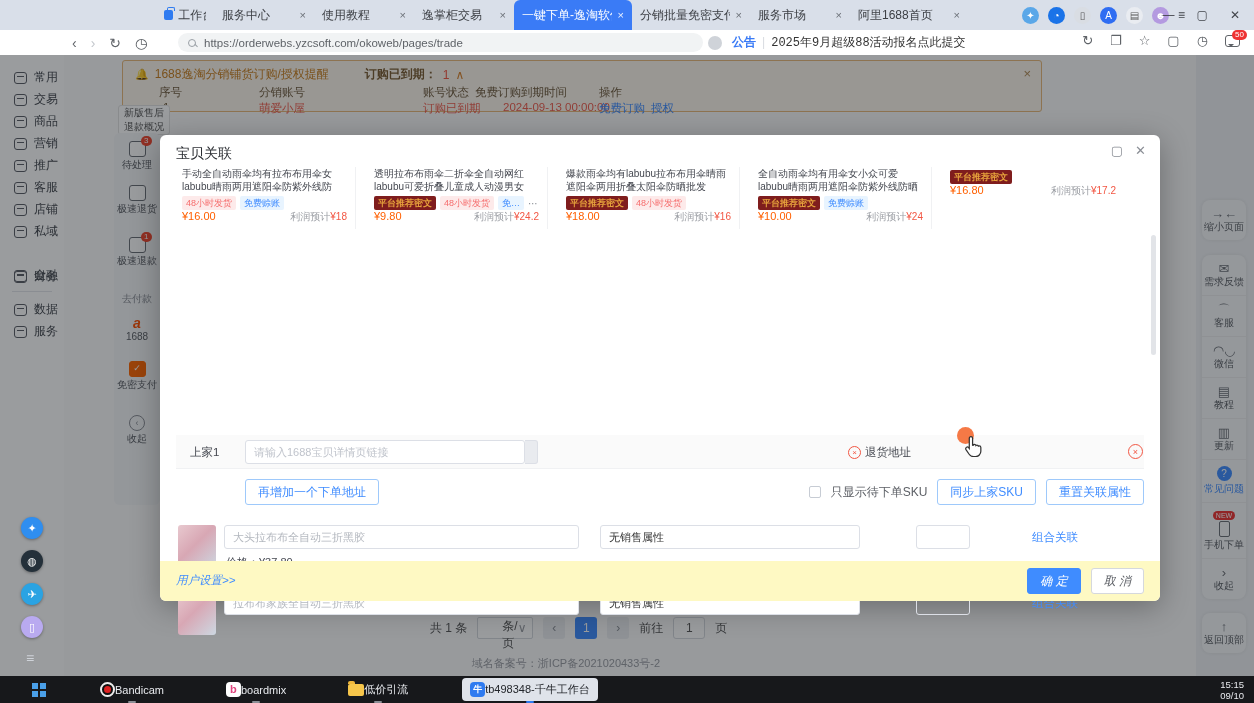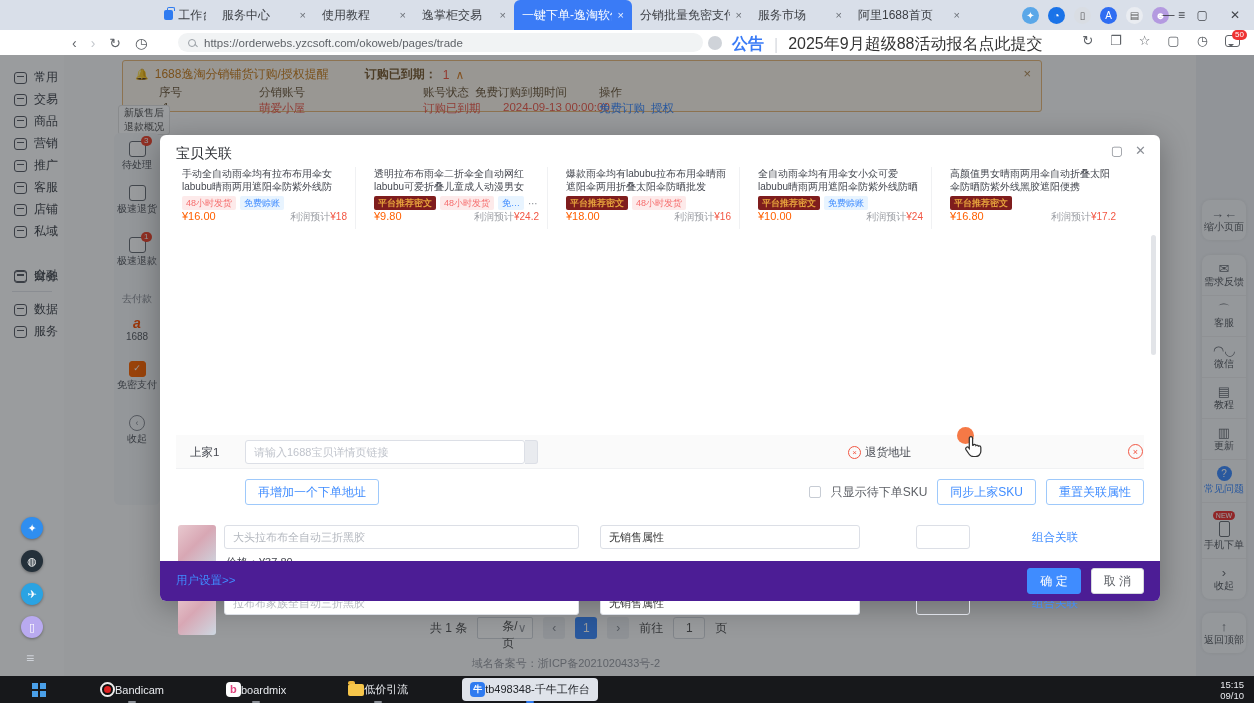--- a/index.html
+++ b/index.html
@@ -20,21 +20,21 @@
   .winctl { position:absolute; top:0; height:30px; display:flex; align-items:center; gap:22px; color:#41444a; font-size:12px; }
 
   
   .navbar { position:absolute; left:0; top:30px; width:1254px; height:25px; background:#ffffff; display:flex; align-items:center; }
   .nbtn { color:#5f6368; font-size:14px; margin-left:14px; }
   .nbtn.dis { color:#c3c7cc; }
   .urlpill { position:absolute; left:178px; top:3px; width:525px; height:19px; background:#f1f3f4; border-radius:10px; display:flex; align-items:center; padding:0 10px; color:#5f6368; }
   .mag { width:8px; height:8px; border:1.4px solid #9aa0a6; border-radius:50%; position:relative; margin-right:8px; flex:0 0 auto; }
   .mag::after { content:""; position:absolute; width:4px; height:1.4px; background:#9aa0a6; transform:rotate(45deg); right:-3px; bottom:-1px; }
   .url { font-size:11.5px; white-space:nowrap; }
-  .announce { position:absolute; left:732px; top:4px; display:flex; align-items:center; gap:10px; font-size:16px; }
+  .announce { position:absolute; left:732px; top:4px; display:flex; align-items:center; gap:4px; font-size:12px;font-family:Liberation Mono, monospace; }
   .announce .alabel { color:#3a7bf6; font-weight:bold; }
   .announce .adiv { color:#d8dbe0; }
   .nicons { position:absolute; right:14px; top:3px; display:flex; align-items:center; gap:17px; color:#5f6368; font-size:13px; }
   .bubble { position:relative; width:15px; height:12px; border:1.3px solid #5f6368; border-radius:3px; }
   .bubble::after { content:""; position:absolute; left:2px; bottom:-4px; border:3px solid transparent; border-top-color:#5f6368; }
   .badge50 { position:absolute; top:-6px; right:-8px; background:#e33; color:#fff; font-size:8px; border-radius:7px; padding:0 3px; line-height:10px; }
   .extcirc { width:14px; height:14px; border-radius:50%; background:#cfd3d9; }
 
   
   .content { position:absolute; left:0; top:55px; width:1254px; height:621px; background:#f0f2f5; overflow:hidden; }
@@ -124,21 +124,21 @@
 
   .skurow { position:absolute; left:16px; width:968px; height:56px; border-bottom:1px solid #f0f1f3; }
   .thumb { position:absolute; left:2px; top:6px; width:38px; height:44px; border-radius:3px; background:linear-gradient(135deg,#e8c9cf 0%,#d8a7b4 45%,#cdd8e2 100%); }
   .ninput { position:absolute; left:48px; top:6px; width:355px; height:24px; border:1px solid #dcdfe6; border-radius:3px; font-size:11px; padding:0 8px; font-family:inherit; color:#333; }
   .ninput::placeholder { color:#b4b8bf; }
   .sprice { position:absolute; left:50px; top:36px; font-size:11px; color:#454850; }
   .ainput { position:absolute; left:424px; top:6px; width:260px; height:24px; border:1px solid #dcdfe6; border-radius:3px; font-size:11px; padding:0 8px; font-family:inherit; color:#333; }
   .qinput { position:absolute; left:740px; top:6px; width:54px; height:24px; border:1px solid #dcdfe6; border-radius:3px; }
   .comblink { position:absolute; left:856px; top:11px; color:#3f8cff; font-size:11.5px; }
 
-  .mfooter { position:absolute; left:0; bottom:0; width:1000px; height:40px; background:#4c1d95; border-radius:0 0 6px 6px; }
+  .mfooter { position:absolute; left:0; bottom:0; width:1000px; height:40px; background:#fef9c3; border-radius:0 0 6px 6px;font-style:italic; }
   .usersetting { position:absolute; left:16px; top:12px; color:#3f8cff; font-size:11.5px; }
   .mbtns { position:absolute; right:16px; top:7px; display:flex; gap:10px; }
 
   
   .fcirc { position:absolute; width:22px; height:22px; border-radius:50%; display:flex; align-items:center; justify-content:center; color:#fff; font-size:11px; box-shadow:0 1px 3px rgba(0,0,0,.35); }
   .fmenu { position:absolute; left:26px; top:595px; color:#cfd3d9; font-size:14px; }
 
   
   .clickdot { position:absolute; left:957px; top:372px; width:17px; height:17px; border-radius:50%; background:rgba(244,106,50,.9); }
   .cursor { position:absolute; left:963px; top:380px; }
@@ -466,21 +466,20 @@
       <div class="tags">
         <span class="tag orange">平台推荐密文</span>
         <span class="tag blue">免费赊账</span>
       </div>
       <div class="cprice">
           <span>¥10.00</span>
         <span class="cprofit"><span>利润预计</span><b>¥24</b></span>
         </div>
     </div>
     <div class="card" style="left:782px;border-right:none;">
-      <div class="ctitle">高颜值男女晴雨两用伞自动折叠太阳伞防晒防紫外线黑胶遮阳便携</div>
       <div class="tags">
         <span class="tag orange">平台推荐密文</span>
       </div>
       <div class="cprice">
           <span>¥16.80</span>
         <span class="cprofit"><span>利润预计</span><b>¥17.2</b></span>
         </div>
     </div>
 
     <div class="mrow">

